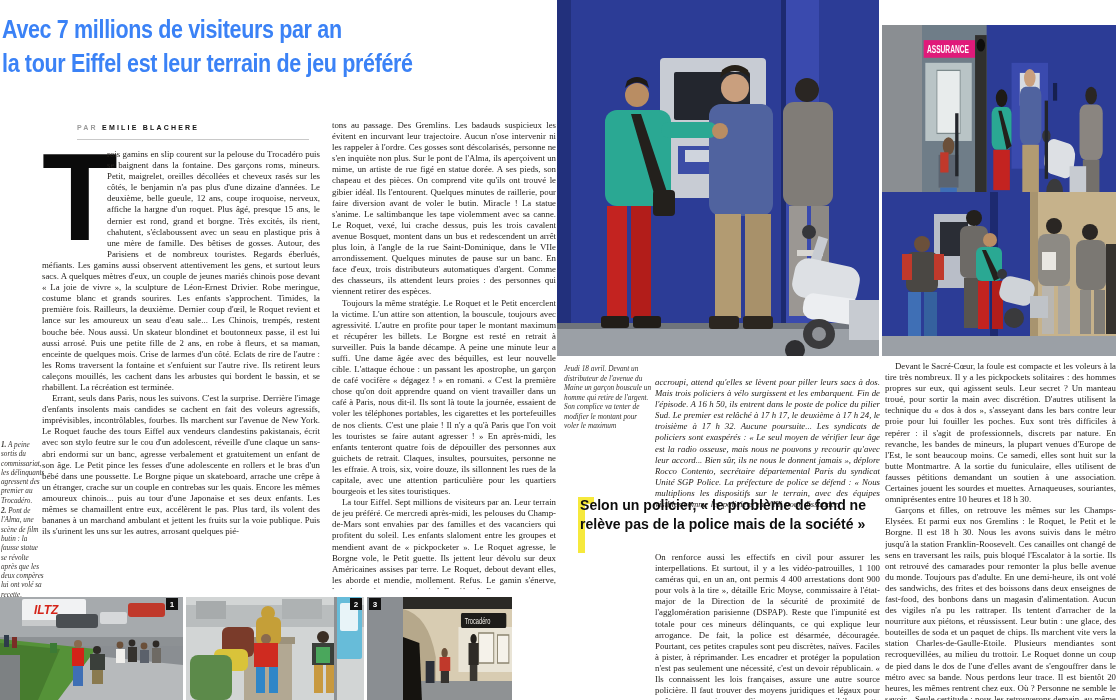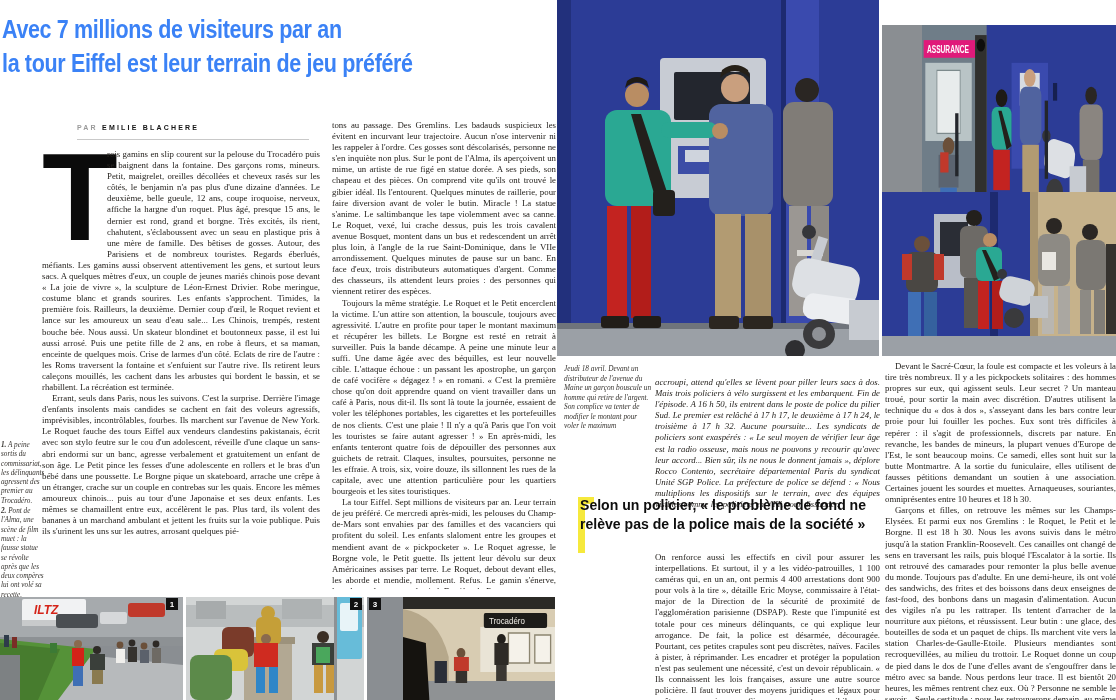--- a/index.html
+++ b/index.html
@@ -84,21 +84,21 @@
     </div>
 
     <div class="col col2">
       <p class="para">tons au passage. Des Gremlins. Les badauds suspicieux les évitent en incurvant leur trajectoire. Aucun n'ose intervenir ni les rappeler à l'ordre. Ces gosses sont déscolarisés, personne ne s'en inquiète non plus. Sur le pont de l'Alma, ils aperçoivent un mime, un artiste de rue figé en statue dorée. A ses pieds, son chapeau et des pièces. On comprend vite qu'ils ont trouvé le gibier idéal. Ils l'entourent. Quelques minutes de raillerie, pour faire diversion avant de voler le butin. Miracle ! La statue s'anime. Le saltimbanque les tape violemment avec sa canne. Le Roquet, vexé, lui crache dessus, puis les trois cavalent avenue Bosquet, montent dans un bus et redescendent un arrêt plus loin, à l'angle de la rue Saint-Dominique, dans le VIIe arrondissement. Quelques minutes de pause sur un banc. En face d'eux, trois distributeurs automatiques d'argent. Comme des chasseurs, ils attendent leurs proies : des personnes qui viennent retirer des espèces.</p>
       <p class="para indent">Toujours la même stratégie. Le Roquet et le Petit encerclent la victime. L'un attire son attention, la bouscule, toujours avec agressivité. L'autre en profite pour taper le montant maximum et récupérer les billets. Le Borgne est resté en retrait à surveiller. Puis la bande décampe. A peine une minute leur a suffi. Une dame âgée avec des béquilles, est leur nouvelle cible. L'attaque échoue : un passant les apostrophe, un garçon de café vocifère « dégagez ! » en romani. « C'est la première chose qu'on doit apprendre quand on vient travailler dans un café à Paris, nous dit-il. Ils sont là toute la journée, essaient de voler les téléphones portables, les cigarettes et les portefeuilles de nos clients. C'est une plaie ! Il n'y a qu'à Paris que l'on voit les touristes se faire autant agresser ! » En après-midi, les enfants tenteront quatre fois de dépouiller des personnes aux guichets de retrait. Claques, insultes, poursuites, personne ne les effraie. A trois, six, voire douze, ils sillonnent les rues de la capitale, avec une attention particulière pour les quartiers bourgeois et les sites touristiques.</p>
       <p class="para indent">La tour Eiffel. Sept millions de visiteurs par an. Leur terrain de jeu préféré. Ce mercredi après-midi, les pelouses du Champ-de-Mars sont envahies par des familles et des vacanciers qui profitent du soleil. Les enfants slaloment entre les groupes et mendient avant de « pickpocketer ». Le Roquet agresse, le Borgne vole, le Petit guette. Ils jettent leur dévolu sur deux Américaines assises par terre. Le Roquet, debout devant elles, les aborde et mendie, mollement. Refus. Le gamin s'énerve, leur donne deux coups de pied. Derrière, le Borgne,</p>
     </div>
 
     <aside class="margin-captions">
       <p><b>1.</b> <span>A peine sortis du commissariat, les délinquants agressent des premier au Trocadéro.</span></p>
-      <p><b>2.</b> <span>Pont de l'Alma, une scène de film muet : la fausse statue se révolte après que les deux compères lui ont volé sa recette.</span></p>
+      <p><b>2.</b> <span>Pont de l'Alma, une scène de film butin : la fausse statue se révolte après que les deux compères lui ont volé sa recette.</span></p>
       <p><b>3.</b> <span>Dans le métro pour changer de direction, ils traversent les voies.</span></p>
     </aside>
 
     <div class="photo" style="left:0;top:597px;width:183px;height:103px;">
       <svg viewBox="0 0 183 103" preserveAspectRatio="none">
         <rect width="183" height="46" fill="#a6aaad"></rect>
         <rect x="22" y="2" width="64" height="27" rx="2" fill="#f1f2f3"></rect>
         <rect x="22" y="23" width="64" height="6" fill="#c8cacb"></rect>
         <text x="34" y="17" font-family="Liberation Sans, sans-serif" font-size="12" font-style="italic" font-weight="bold" fill="#d42318">ILTZ</text>
         <rect x="128" y="6" width="37" height="14" rx="3" fill="#c0392b"></rect>
@@ -148,21 +148,21 @@
         <circle cx="137" cy="40" r="6" fill="#3a2e24"></circle>
         <rect x="126" y="46" width="23" height="22" fill="#3a3f3a"></rect>
         <rect x="130" y="50" width="14" height="16" fill="#4aa75c"></rect>
         <rect x="128" y="68" width="9" height="28" fill="#c8993f"></rect>
           <rect x="140" y="68" width="9" height="28" fill="#c8993f"></rect>
         <rect x="150" y="0" width="26" height="62" rx="2" fill="#67bcd9"></rect>
         <rect x="154" y="6" width="18" height="28" rx="2" fill="#e8f4f8"></rect>
         <rect x="148" y="0" width="3" height="103" fill="#8d9194"></rect>
       </svg>
     </div>
-    <div class="photo" style="left:367px;top:597px;width:188px;height:103px;padding-left:36px;">
+    <div class="photo" style="left:367px;top:597px;width:145px;height:103px;padding-left:36px;">
       <svg viewBox="0 0 173 103" preserveAspectRatio="none">
         <rect width="173" height="103" fill="#d8ccb2"></rect>
         <rect width="173" height="12" fill="#2b2a26"></rect>
         <path d="M0,12 Q40,18 52,60 L52,103 L0,103 Z" fill="#b6a88b"></path>
         <rect x="88" y="30" width="85" height="45" fill="#e9e4d6"></rect>
         <rect x="92" y="16" width="72" height="15" rx="2" fill="#1d1c19"></rect>
         <text x="98" y="27" font-family="Liberation Sans, sans-serif" font-size="9" fill="#f2efe8">Trocadéro</text>
         <rect x="120" y="36" width="24" height="30" fill="#f5f2ea" stroke="#8c8570" stroke-width="1.5"></rect>
         <rect x="150" y="38" width="18" height="28" fill="#f5f2ea" stroke="#8c8570" stroke-width="1.5"></rect>
         <rect x="0" y="84" width="173" height="19" fill="#8f9294"></rect>

